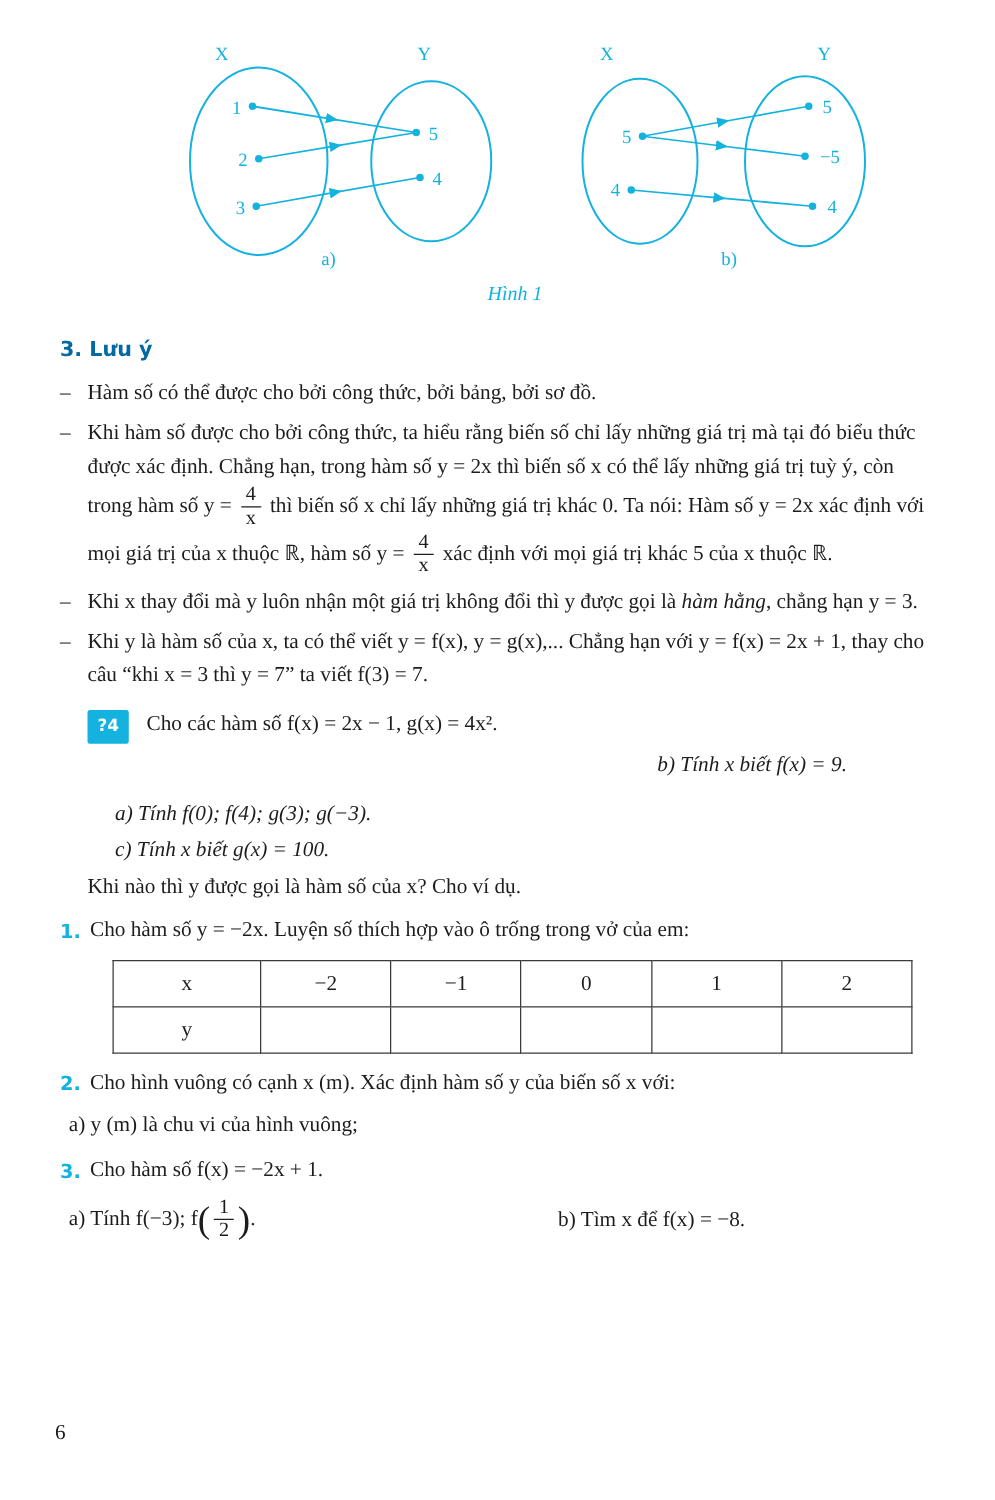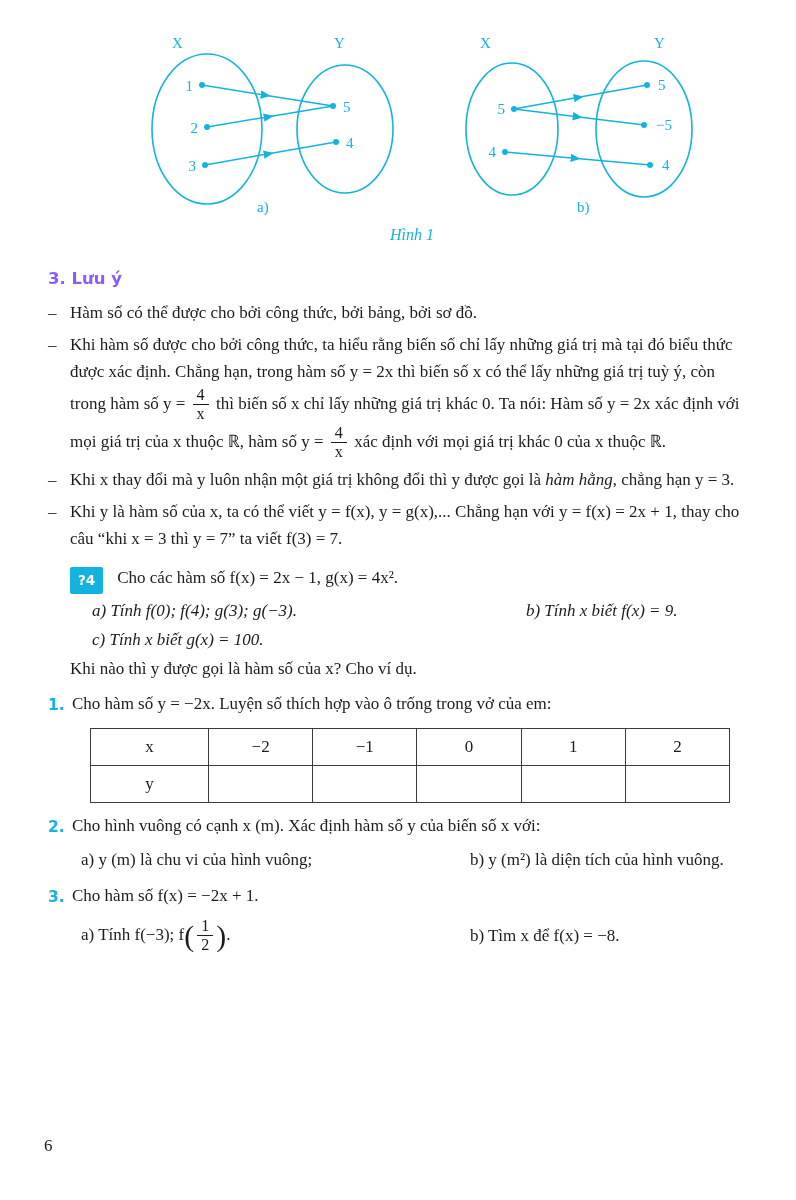--- a/index.html
+++ b/index.html
@@ -5,55 +5,55 @@
   * { box-sizing: border-box; }
   html,body { margin:0; padding:0; }
   body {
     width:796px; height:1200px; background:#ffffff; position:relative; overflow:hidden;
     font-family:"Liberation Serif", serif; color:#1c1c1c;
   }
   .figure { margin:34px 0 0 52px; }
   svg text { font-family:"Liberation Serif", serif; }
   .content { padding:0 42px 0 48px; font-size:17px; line-height:1.58; }
   h3.sec {
-    font-family:"DejaVu Sans", sans-serif; color:#8b5cf6;
+    font-family:"DejaVu Sans", sans-serif; color:#0369a1;
     font-size:16.5px; font-weight:bold; margin:14px 0 8px 0;
   }
   .bullet { display:flex; margin:5px 0; }
   .dash { width:22px; flex:none; }
   .bullet-body { flex:1; }
   .frac {
     display:inline-flex; flex-direction:column; align-items:center;
     vertical-align:middle; margin:0 3px; line-height:1.15; font-size:0.95em;
   }
   .frac .num { border-bottom:1px solid currentColor; padding:0 4px; }
   .frac .den { padding:0 4px; }
   .bigp { font-size:1.75em; font-weight:400; vertical-align:middle; line-height:1; }
   .q-row { margin:12px 0 4px 0; display:flex; align-items:flex-start; }
   .q-badge {
     background:#14b2de; color:#fff; font-family:"DejaVu Sans", sans-serif;
     font-weight:bold; font-size:13.5px; padding:3px 8px; border-radius:2px;
     margin:2px 14px 0 22px; flex:none;
   }
   .italic { }
   .q-ab { display:flex; margin:4px 0 2px 44px; font-style:italic; }
-  .q-a { width:54%; }
+  .q-a { width:54%;margin-top:39px; }
   .q-b { flex:1;text-align:center; }
   .q-c { margin:2px 0 2px 44px; font-style:italic; }
   .para { margin:2px 0 2px 22px; }
   .ex { display:flex; margin:9px 0 3px 0; }
   .ex-num {
     font-family:"DejaVu Sans", sans-serif; font-weight:bold; color:#14b2de;
     width:24px; flex:none; font-size:15.5px; padding-top:2px;
   }
   .ex-body { flex:1; }
   table.fill { border-collapse:collapse; table-layout:fixed; width:640px; margin:10px 0 10px 42px; }
   table.fill td { border:1px solid #3a3a3a; height:37px; text-align:center; font-size:17px; padding:0; }
   table.fill td.c0 { width:118px; }
-  .ab { display:flex; margin:7px 0 2px 33px; align-items:center;gap:12px; }
+  .ab { display:flex; margin:7px 0 2px 7px; align-items:center; }
   .ab .a { width:56%; }
   .ab .b { flex:1; }
   .pageno { position:absolute; left:44px; bottom:44px; font-size:17px; }
 </style>
 </head>
 <body>
 
 <div class="figure">
   <svg width="690" height="214" viewBox="0 0 690 214">
     <defs>
@@ -122,21 +122,21 @@
   </div>
 
   <div class="bullet">
     <span class="dash">–</span>
     <div class="bullet-body"><span>Khi hàm số được cho bởi công thức, ta hiểu rằng biến số chỉ lấy những giá trị mà tại đó biểu thức được xác định. Chẳng hạn, trong hàm số y = 2x thì biến số x có thể lấy những giá trị tuỳ ý, còn trong hàm số y = </span><span class="frac">
           <span class="num">4</span>
           <span class="den">x</span>
         </span><span> thì biến số x chỉ lấy những giá trị khác 0. Ta nói: Hàm số y = 2x xác định với mọi giá trị của x thuộc ℝ, hàm số y = </span><span class="frac">
           <span class="num">4</span>
           <span class="den">x</span>
-        </span><span> xác định với mọi giá trị khác 0 của x thuộc ℝ.</span></div>
+        </span><span> xác định với mọi giá trị khác 5 của x thuộc ℝ.</span></div>
   </div>
 
   <div class="bullet">
     <span class="dash">–</span>
     <div class="bullet-body"><span>Khi x thay đổi mà y luôn nhận một giá trị không đổi thì y được gọi là </span><span style="font-style: italic;">hàm hằng</span><span>, chẳng hạn y = 3.</span></div>
   </div>
 
   <div class="bullet">
     <span class="dash">–</span>
     <div class="bullet-body"><span>Khi y là hàm số của x, ta có thể viết y = f(x), y = g(x),... Chẳng hạn với y = f(x) = 2x + 1, thay cho câu “khi x = 3 thì y = 7” ta viết f(3) = 7.</span></div>
@@ -180,21 +180,20 @@
       </tr>
     </tbody>
   </table>
 
   <div class="ex">
     <span class="ex-num">2.</span>
     <div class="ex-body">Cho hình vuông có cạnh x (m). Xác định hàm số y của biến số x với:</div>
   </div>
   <div class="ab">
     <span class="a">a) y (m) là chu vi của hình vuông;</span>
-    <span class="b">b) y (m²) là diện tích của hình vuông.</span>
   </div>
 
   <div class="ex">
     <span class="ex-num">3.</span>
     <div class="ex-body">Cho hàm số f(x) = −2x + 1.</div>
   </div>
   <div class="ab">
     <span class="a"><span>a) Tính f(−3); f</span><span class="bigp">(</span><span class="frac">
           <span class="num">1</span>
           <span class="den">2</span>

